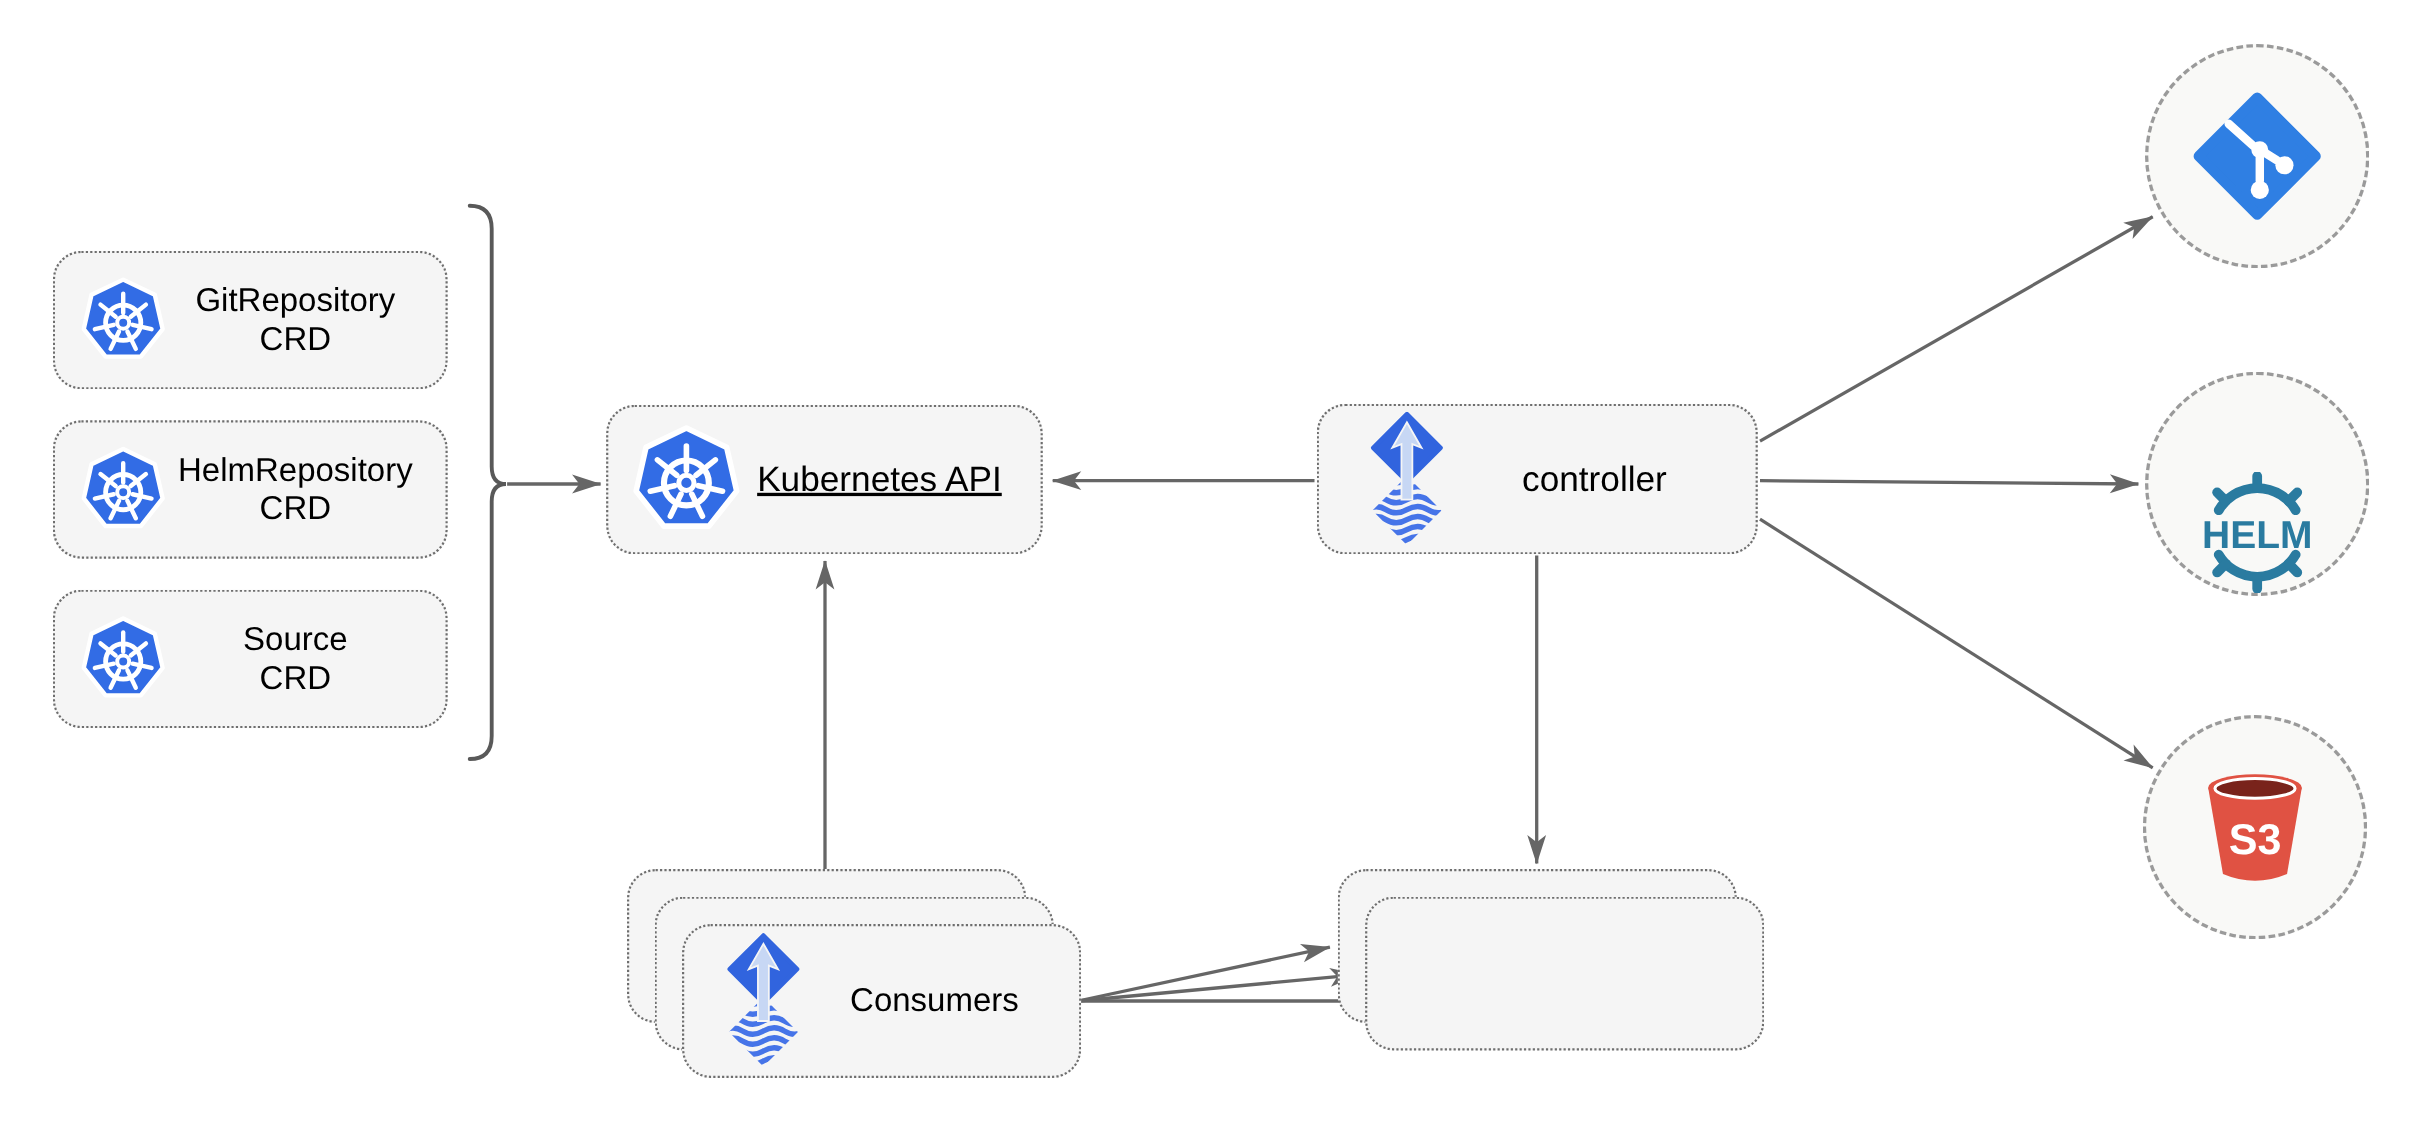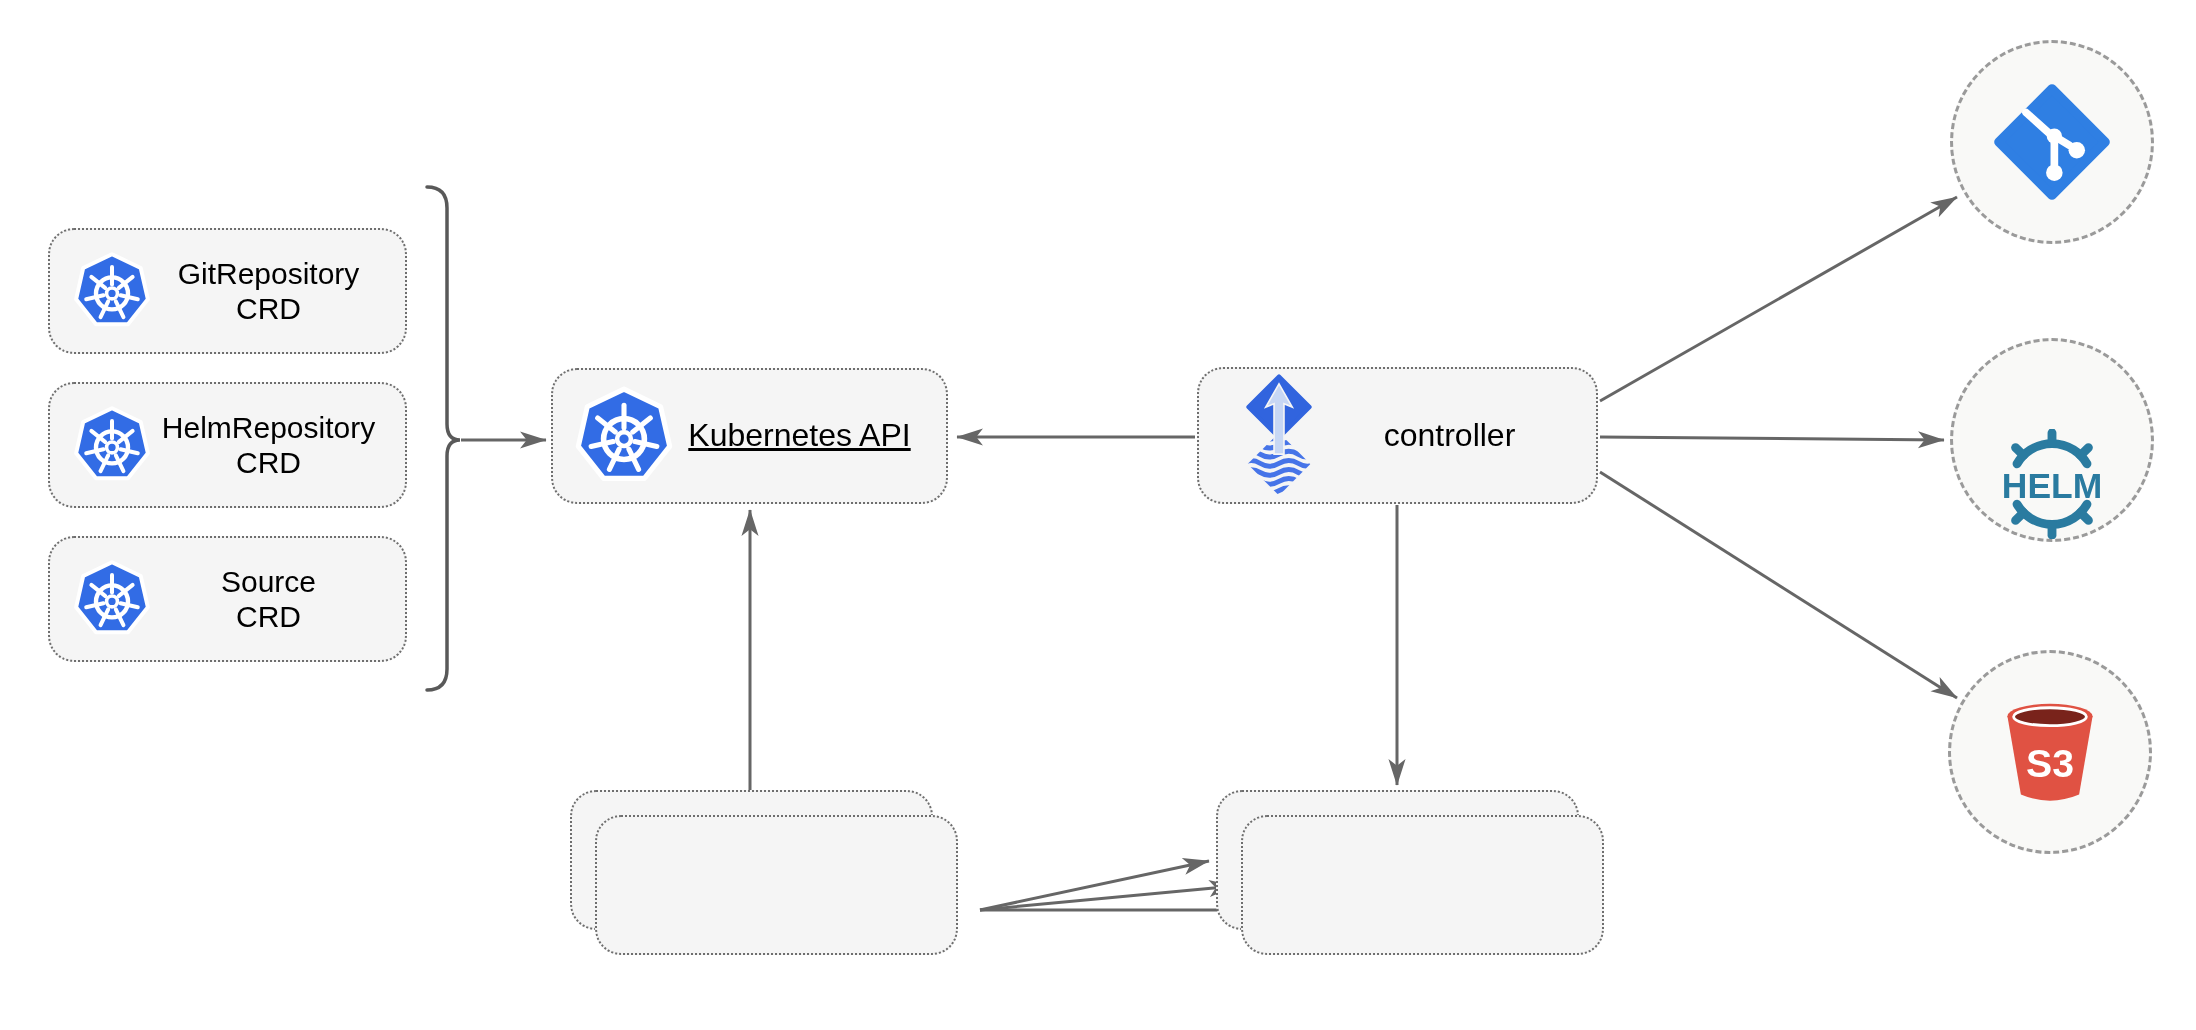--- a/index.html
+++ b/index.html
@@ -145,20 +145,28 @@
           <use href="#flux-logo"></use>
         </svg>
     </span>
     <div class="label big two-line">
       <span>controller</span>
     </div>
   </div>
 
   <div class="stack" style="left:570px;top:790px;width:363px;height:140px;"></div>
   <div class="stack" style="left:595px;top:815px;width:363px;height:140px;"></div>
+  <div class="node" style="left:620px;top:840px;width:363px;height:140px;padding:0 22px 0 26px;">
+    <span class="icon">
+      <svg width="92" height="124" viewBox="0 0 100 150">
+          <use href="#flux-logo"></use>
+        </svg>
+    </span>
+    <div class="label">Consumers</div>
+  </div>
 
   <div class="stack" style="left:1216px;top:790px;width:363px;height:140px;"></div>
   <div class="stack" style="left:1241px;top:815px;width:363px;height:140px;"></div>
 
   <div class="ext-circle" style="left:1950px;top:40px;">
     <svg width="118" height="118" viewBox="0 0 100 100">
       <polygon points="50,5 95,50 50,95 5,50" style="fill:var(--git_blue);stroke:var(--git_blue)" stroke-width="8" stroke-linejoin="round"></polygon>
       <g stroke="#FFFFFF" stroke-width="6.5" stroke-linecap="round">
         <line x1="28" y1="25" x2="47" y2="42"></line>
         <line x1="52" y1="51" x2="52" y2="69"></line>

